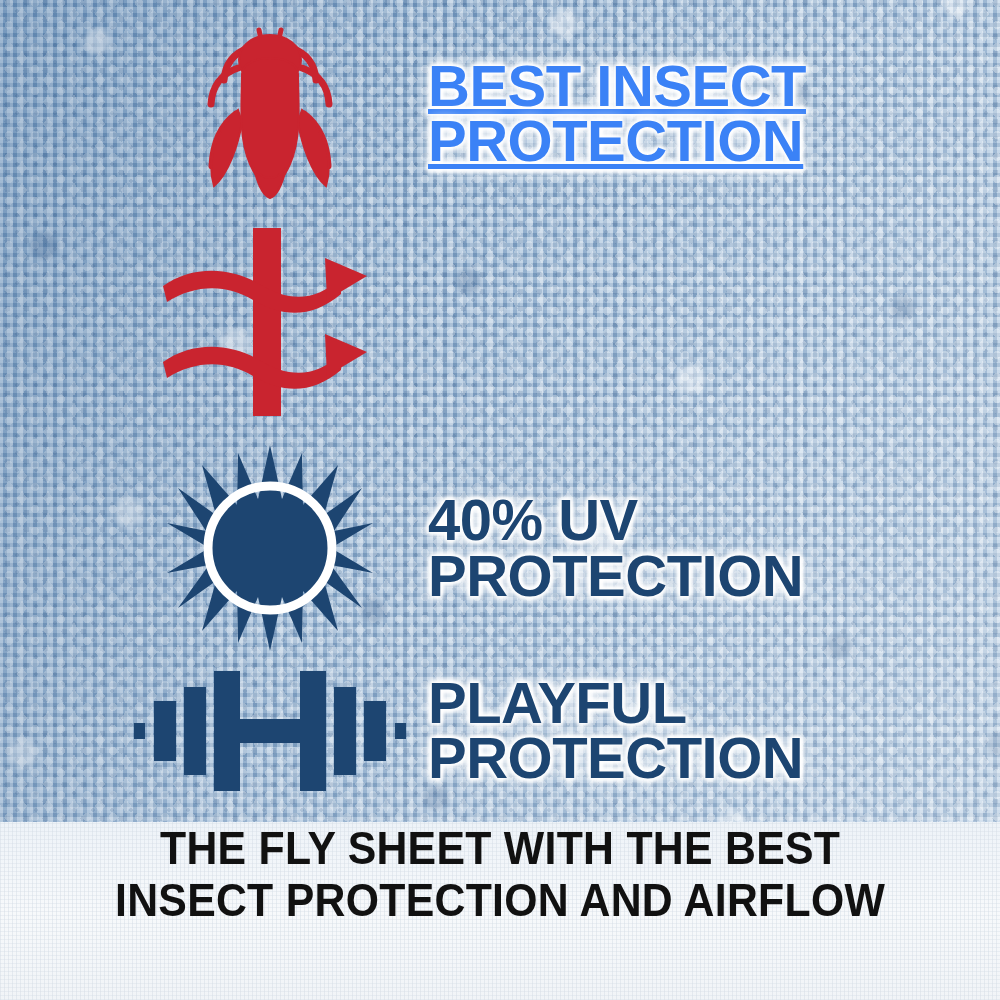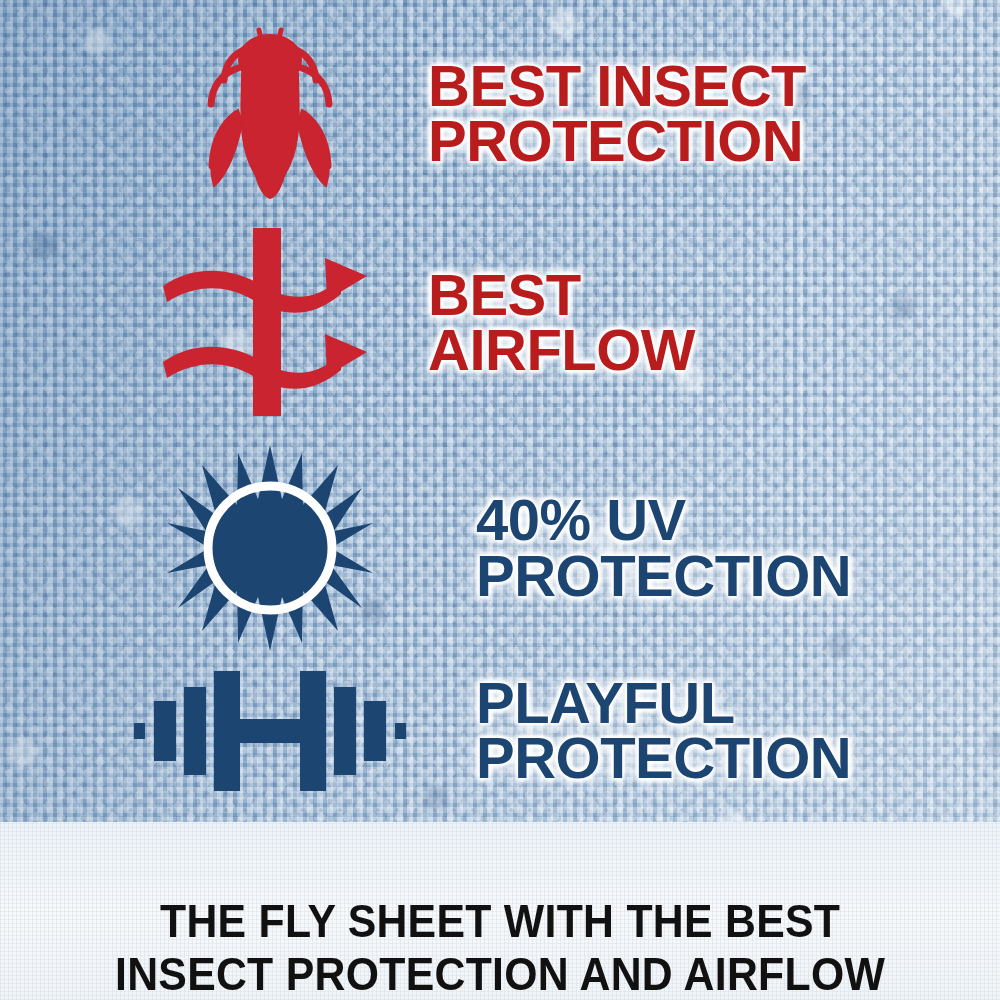--- a/index.html
+++ b/index.html
@@ -116,33 +116,33 @@
 
   .feature-label {
     font-family: "Liberation Sans", sans-serif;
     font-weight: bold;
     font-size: 58px;
     line-height: 0.95;
     letter-spacing: -0.5px;
     white-space: pre-line;
   }
   .label-red {
-    color: #b91c1c;
+    color: #3b82f6;
     text-shadow:
        0 0 6px #ffffff,  0 0 11px #ffffff,  0 0 17px #ffffff,
        2px 0 5px #ffffff, -2px 0 5px #ffffff,
        0 2px 5px #ffffff, 0 -2px 5px #ffffff;
+    text-decoration: underline;
   }
   .label-navy {
     color: #1d4571;
     text-shadow:
        0 0 6px #ffffff,  0 0 11px #ffffff,  0 0 17px #ffffff,
        2px 0 5px #ffffff, -2px 0 5px #ffffff,
        0 2px 5px #ffffff, 0 -2px 5px #ffffff;
-    margin-left: 48px;
   }
 
   
   #row-insect   { top: 18px;  height: 190px; }
   #row-airflow  { top: 222px; height: 200px; }
   #row-uv       { top: 440px; height: 215px; }
   #row-durab    { top: 650px; height: 160px; }
 
   
   .caption-bar {
@@ -150,21 +150,21 @@
     left: 0;
     top: 822px;
     width: 1000px;
     height: 178px;
     background-color: #f2f5f8;
     background-image:
       repeating-linear-gradient(90deg, rgba(210,219,228,0.45) 0 1px, rgba(255,255,255,0) 1px 4px),
       repeating-linear-gradient(0deg, rgba(214,222,231,0.40) 0 1px, rgba(255,255,255,0) 1px 4px),
       linear-gradient(180deg, #eef3f8 0%, #f7f9fb 50%, #f1f4f7 100%);
     display: flex;
-    align-items: flex-end;
+    align-items: flex-start;
     justify-content: center;
   }
   .caption-text {
     font-family: "Liberation Sans Narrow", "Liberation Sans", sans-serif;
     font-weight: bold;
     font-size: 46px;
     line-height: 1.14;
     color: #111111;
     text-align: center;
     letter-spacing: 0.3px;
@@ -237,24 +237,20 @@
             <path d="M8 64 C36 44 74 44 104 62 C134 80 160 80 186 56
                      L186 72 C158 96 128 96 98 78 C72 62 40 62 12 80 Z"></path>
             <path d="M170 36 L212 54 L172 78 Z"></path>
 
             <path d="M8 140 C36 120 74 120 104 138 C134 156 160 156 186 132
                      L186 148 C158 172 128 172 98 154 C72 138 40 138 12 156 Z"></path>
             <path d="M170 112 L212 130 L172 154 Z"></path>
           </g>
         </svg>
       </div>
-      <div class="label-cell">
-        <div class="feature-label label-red">BEST
-AIRFLOW</div>
-      </div>
     </div>
 
     <div class="feature-row" id="row-uv">
       <div class="icon-cell">
         <svg width="210" height="210" viewBox="0 0 210 210">
 
           <polygon fill="#1d4571" points="
             105,2 117,56 137,10 138,62 173,22 159,72 197,45 169,88
             208,80 166,105 208,130 166,122 197,165 159,138 173,188 138,148
             137,200 117,154 105,208 93,154 73,200 72,148 37,188 51,138

